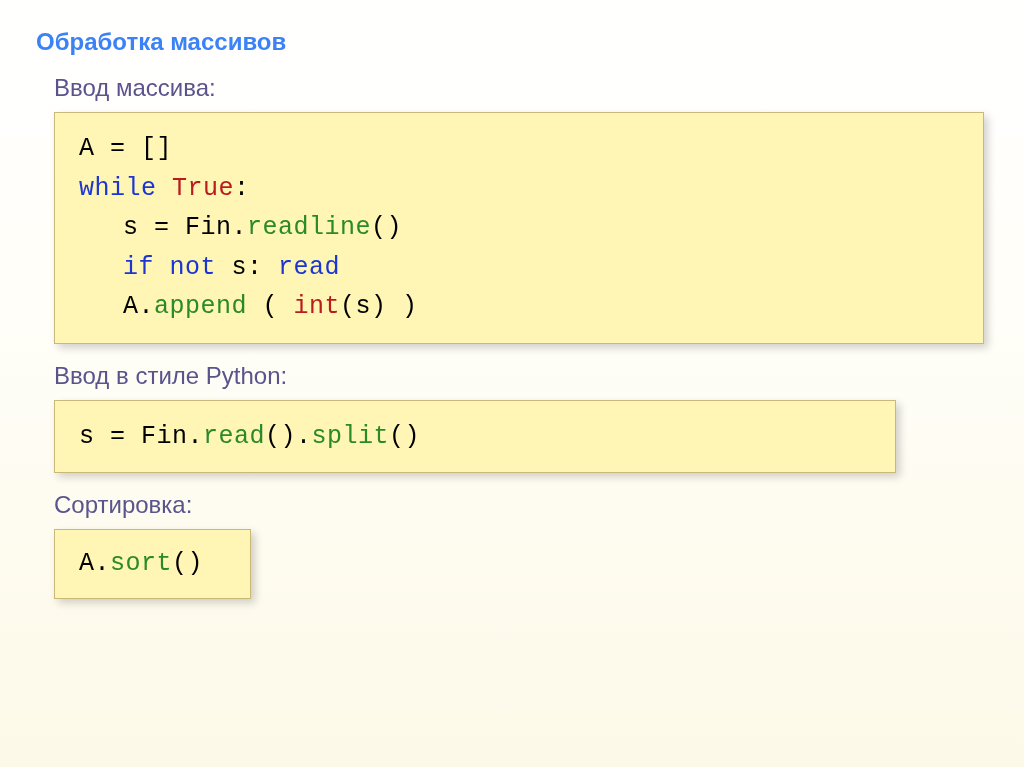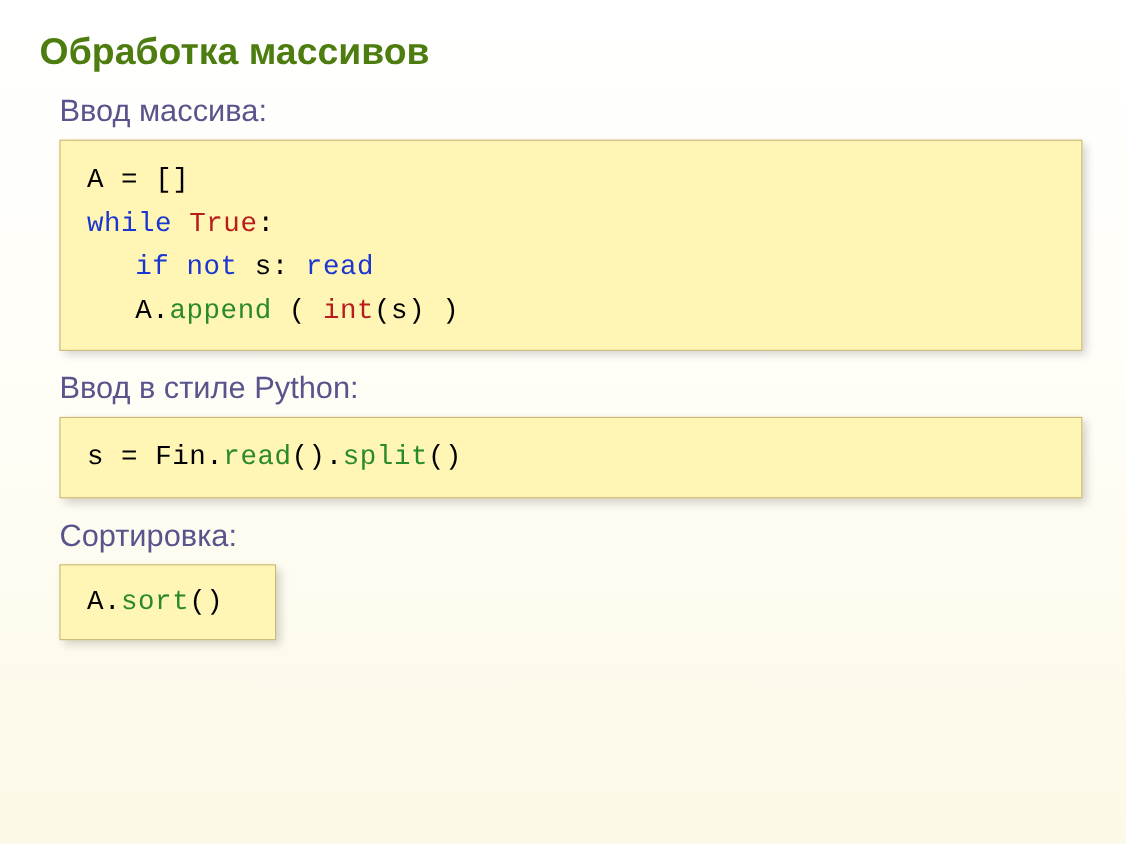--- a/index.html
+++ b/index.html
@@ -9,47 +9,47 @@
     }
     body {
       width: 1024px;
       height: 767px;
       background: linear-gradient(to bottom, #ffffff 0%, #fffef8 40%, #fdf9e8 100%);
       font-family: Arial, sans-serif;
       padding: 28px 36px;
       overflow: hidden;
     }
     .title {
-      font-size: 34px;
+      font-size: 24px;
       font-weight: bold;
-      color: #4d7c0f;
+      color: #3b82f6;
     }
     .subtitle {
-      font-size: 28px;
+      font-size: 24px;
       color: #5a548c;
       margin-top: 18px;
       margin-bottom: 10px;
       margin-left: 18px;
     }
     .code-box {
       background: #fff5b5;
       border: 1px solid #c9b877;
       box-shadow: 4px 4px 8px rgba(0,0,0,0.18);
       padding: 16px 24px;
       margin-left: 18px;
       font-family: "Courier New", monospace;
       font-size: 25px;
       line-height: 1.58;
       letter-spacing: 0.5px;
     }
     .box1 {
       width: 930px;
     }
     .box2 {
-      width: 930px;
+      width: 842px;
     }
     .box3 {
       width: 197px;
       padding: 14px 24px;
     }
     .kw-blue { color: #1b36d1; }
     .kw-teal { color: #b91c1c; }
     .kw-green { color: #2a8a2a; }
     .txt-black { color: #000; }
     .indent1 { padding-left: 44px; }
@@ -58,20 +58,21 @@
 </head>
 <body>
 
 <div class="title">Обработка массивов</div>
 
 <div class="subtitle">Ввод массива:</div>
 
 <div class="code-box box1">
   <div class="code-line"><span class="txt-black">A</span><span class="txt-black"> = []</span></div>
   <div class="code-line"><span class="kw-blue">while</span><span class="kw-teal"> True</span><span class="txt-black">:</span></div>
+  <div class="code-line indent1"><span class="txt-black">s</span><span class="txt-black"> = Fin.</span><span class="kw-green">readline</span><span class="txt-black">()</span></div>
   <div class="code-line indent1"><span class="kw-blue">if not</span><span class="txt-black"> s: </span><span class="kw-blue">read</span></div>
   <div class="code-line indent1"><span class="txt-black">A.</span><span class="kw-green">append</span><span class="txt-black"> ( </span><span class="kw-teal">int</span><span class="txt-black">(s) )</span></div>
 </div>
 
 <div class="subtitle">Ввод в стиле Python:</div>
 
 <div class="code-box box2">
   <div class="code-line"><span class="txt-black">s</span><span class="txt-black"> = Fin.</span><span class="kw-green">read</span><span class="txt-black">().</span><span class="kw-green">split</span><span class="txt-black">()</span></div>
 </div>
 

